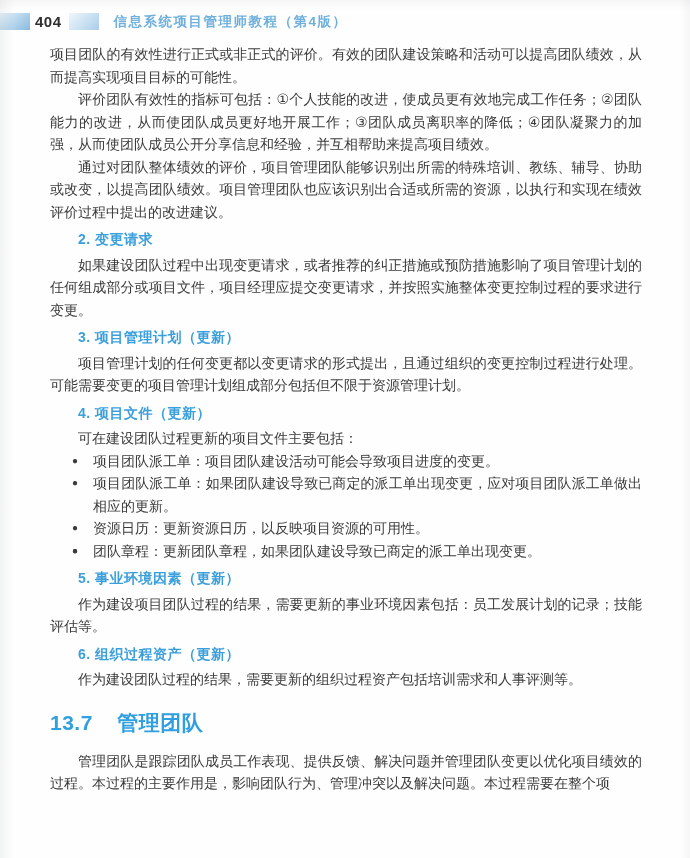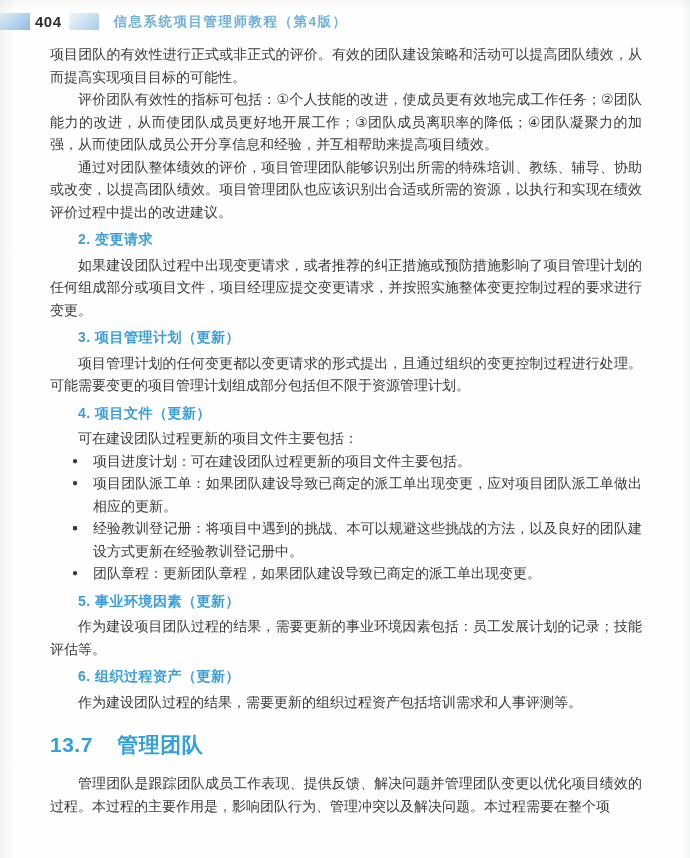--- a/index.html
+++ b/index.html
@@ -138,32 +138,32 @@
 
     <h3 class="subhead">3. 项目管理计划（更新）</h3>
     <p>项目管理计划的任何变更都以变更请求的形式提出，且通过组织的变更控制过程进行处理。可能需要变更的项目管理计划组成部分包括但不限于资源管理计划。</p>
 
     <h3 class="subhead">4. 项目文件（更新）</h3>
     <p>可在建设团队过程更新的项目文件主要包括：</p>
 
     <ul class="bullets">
       <li>
         <span class="dot">●</span>
-        <span>项目进度计划：可在建设团队过程更新的项目文件主要包括。</span>
+        <span>项目团队派工单：项目团队建设活动可能会导致项目进度的变更。</span>
       </li>
       <li>
         <span class="dot">●</span>
         <span>项目团队派工单：如果团队建设导致已商定的派工单出现变更，应对项目团队派工单做出相应的更新。</span>
       </li>
       <li>
         <span class="dot">●</span>
+        <span>资源日历：更新资源日历，以反映项目资源的可用性。</span>
       </li>
       <li>
         <span class="dot">●</span>
-        <span>经验教训登记册：将项目中遇到的挑战、本可以规避这些挑战的方法，以及良好的团队建设方式更新在经验教训登记册中。</span>
       </li>
       <li>
         <span class="dot">●</span>
         <span>团队章程：更新团队章程，如果团队建设导致已商定的派工单出现变更。</span>
       </li>
     </ul>
 
     <h3 class="subhead">5. 事业环境因素（更新）</h3>
     <p>作为建设项目团队过程的结果，需要更新的事业环境因素包括：员工发展计划的记录；技能评估等。</p>
 

